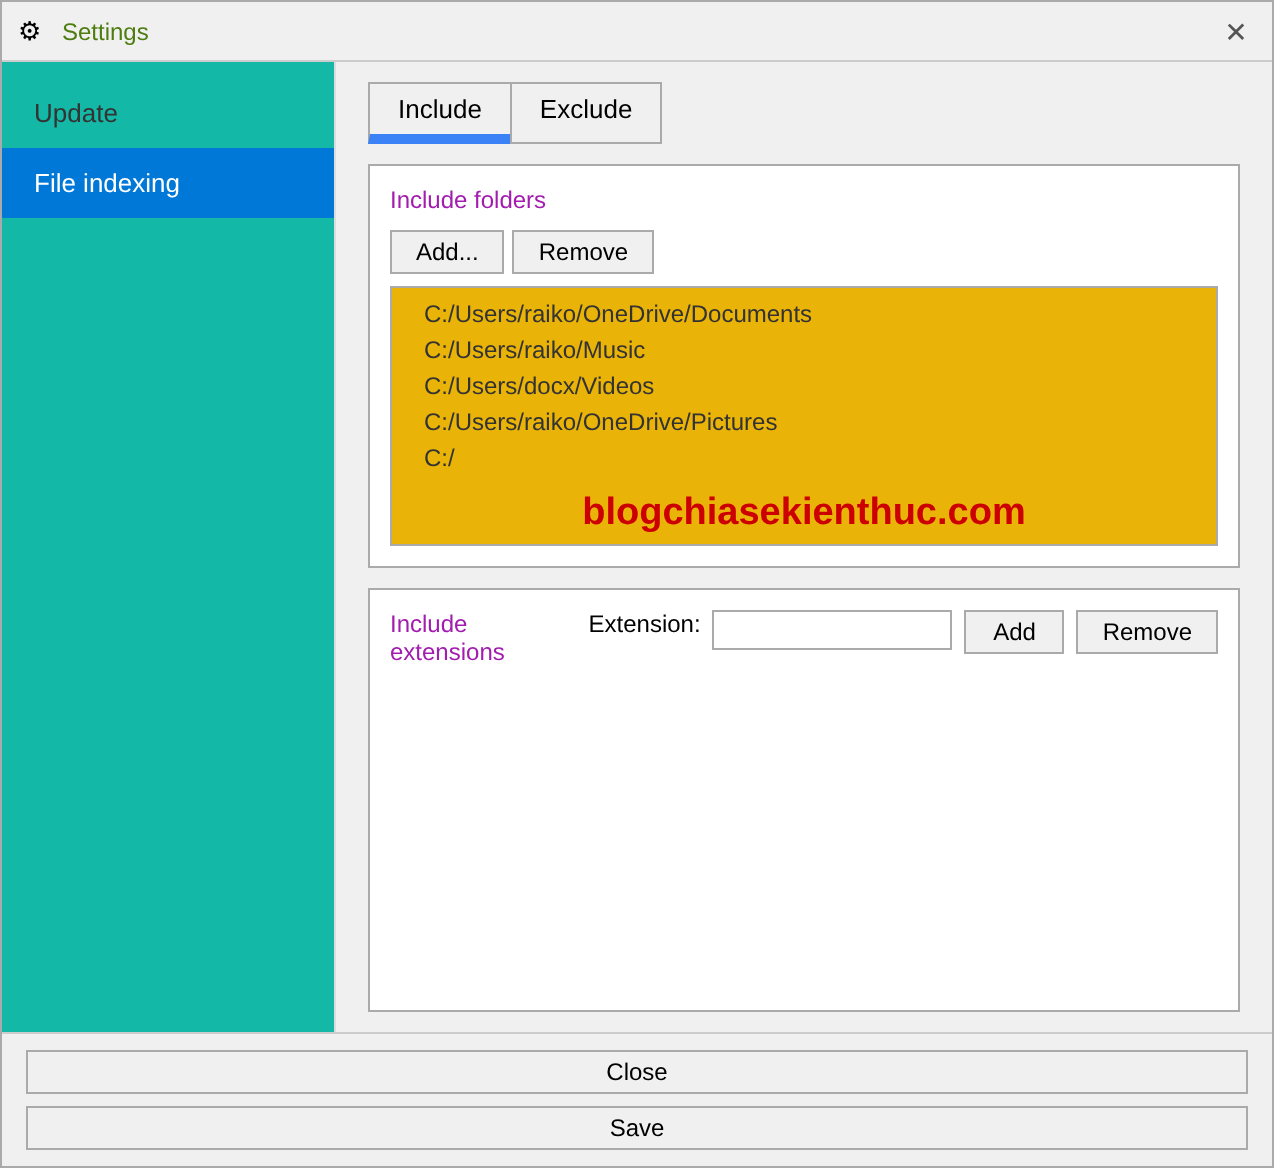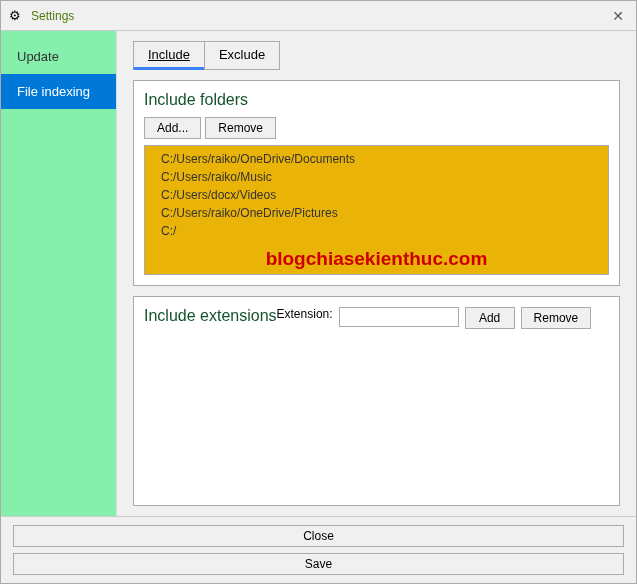--- a/index.html
+++ b/index.html
@@ -4,31 +4,31 @@
   <style>
     * { box-sizing: border-box; margin: 0; padding: 0; font-family: 'Segoe UI', Tahoma, Geneva, Verdana, sans-serif; font-size: 13px; }
     body { background: #f0f0f0; display: flex; justify-content: center; align-items: center; width: 637px; height: 584px; overflow: hidden; }
     .window { width: 637px; height: 584px; background: #f0f0f0; border: 1px solid #aaa; box-shadow: 2px 2px 8px rgba(0,0,0,0.3); display: flex; flex-direction: column; }
     .titlebar { background: #f0f0f0; display: flex; align-items: center; justify-content: space-between; padding: 6px 8px; border-bottom: 1px solid #ccc; height: 30px; }
     .titlebar-left { display: flex; align-items: center; gap: 6px; }
     .titlebar-icon { width: 16px; height: 16px; }
     .titlebar-title { font-size: 12px; color: #4d7c0f; }
     .titlebar-close { width: 20px; height: 20px; display: flex; align-items: center; justify-content: center; cursor: pointer; font-size: 14px; color: #555; border: none; background: none; }
     .content { display: flex; flex: 1; overflow: hidden; }
-    .sidebar { width: 116px; background: #86efac; border-right: 1px solid #ddd; padding: 8px 0; }
+    .sidebar { width: 167px; background: #14b8a6; border-right: 1px solid #ddd; padding: 8px 0; }
     .sidebar-item { padding: 10px 16px; cursor: pointer; color: #333; }
     .sidebar-item.active { background: #0078d7; color: white; }
     .main { flex: 1; padding: 10px 16px; display: flex; flex-direction: column; background: #f0f0f0; }
     .tabs { display: flex; gap: 0; margin-bottom: 10px; }
     .tab { padding: 5px 14px; border: 1px solid #aaa; background: #f0f0f0; cursor: pointer; font-size: 13px; }
-    .tab.active { background: #f0f0f0; border-bottom: 3px solid #3b82f6; z-index: 1; font-weight: normal; text-decoration: underline; }
+    .tab.active { background: #f0f0f0; border-bottom: 5px solid #3b82f6; z-index: 1; font-weight: normal; }
     .tab:first-child { border-right: none; }
     .tab-panel { flex: 1; display: flex; flex-direction: column; gap: 10px; }
     .section { border: 1px solid #aaa; background: white; padding: 10px; }
-    .section-title { font-size: 16px; margin-bottom: 8px; color: #14532d; }
+    .section-title { font-size: 12px; margin-bottom: 8px; color: #a21caf; }
     .btn-row { display: flex; gap: 4px; margin-bottom: 6px; }
     .btn { padding: 3px 12px; border: 1px solid #aaa; background: #f0f0f0; cursor: pointer; font-size: 12px; min-width: 50px; }
     .btn:disabled { color: #999; cursor: default; }
     .folder-list { border: 1px solid #aaa; background: #eab308; min-height: 120px; padding: 4px 16px; overflow-y: auto; }
     .folder-list .folder-item { padding: 2px 0; color: #333; font-size: 12px; }
     .watermark { color: #cc0000; font-weight: bold; font-size: 19px; text-align: center; margin-top: 8px; }
     .extensions-section { border: 1px solid #aaa; background: white; padding: 10px; flex: 1; display: flex; flex-direction: row; }
     .ext-row { display: flex; align-items: flex-start; gap: 6px; margin-bottom: 8px; }
     .ext-label { font-size: 12px; }
     .ext-input { border: 1px solid #aaa; padding: 2px 4px; width: 120px; font-size: 12px; }

